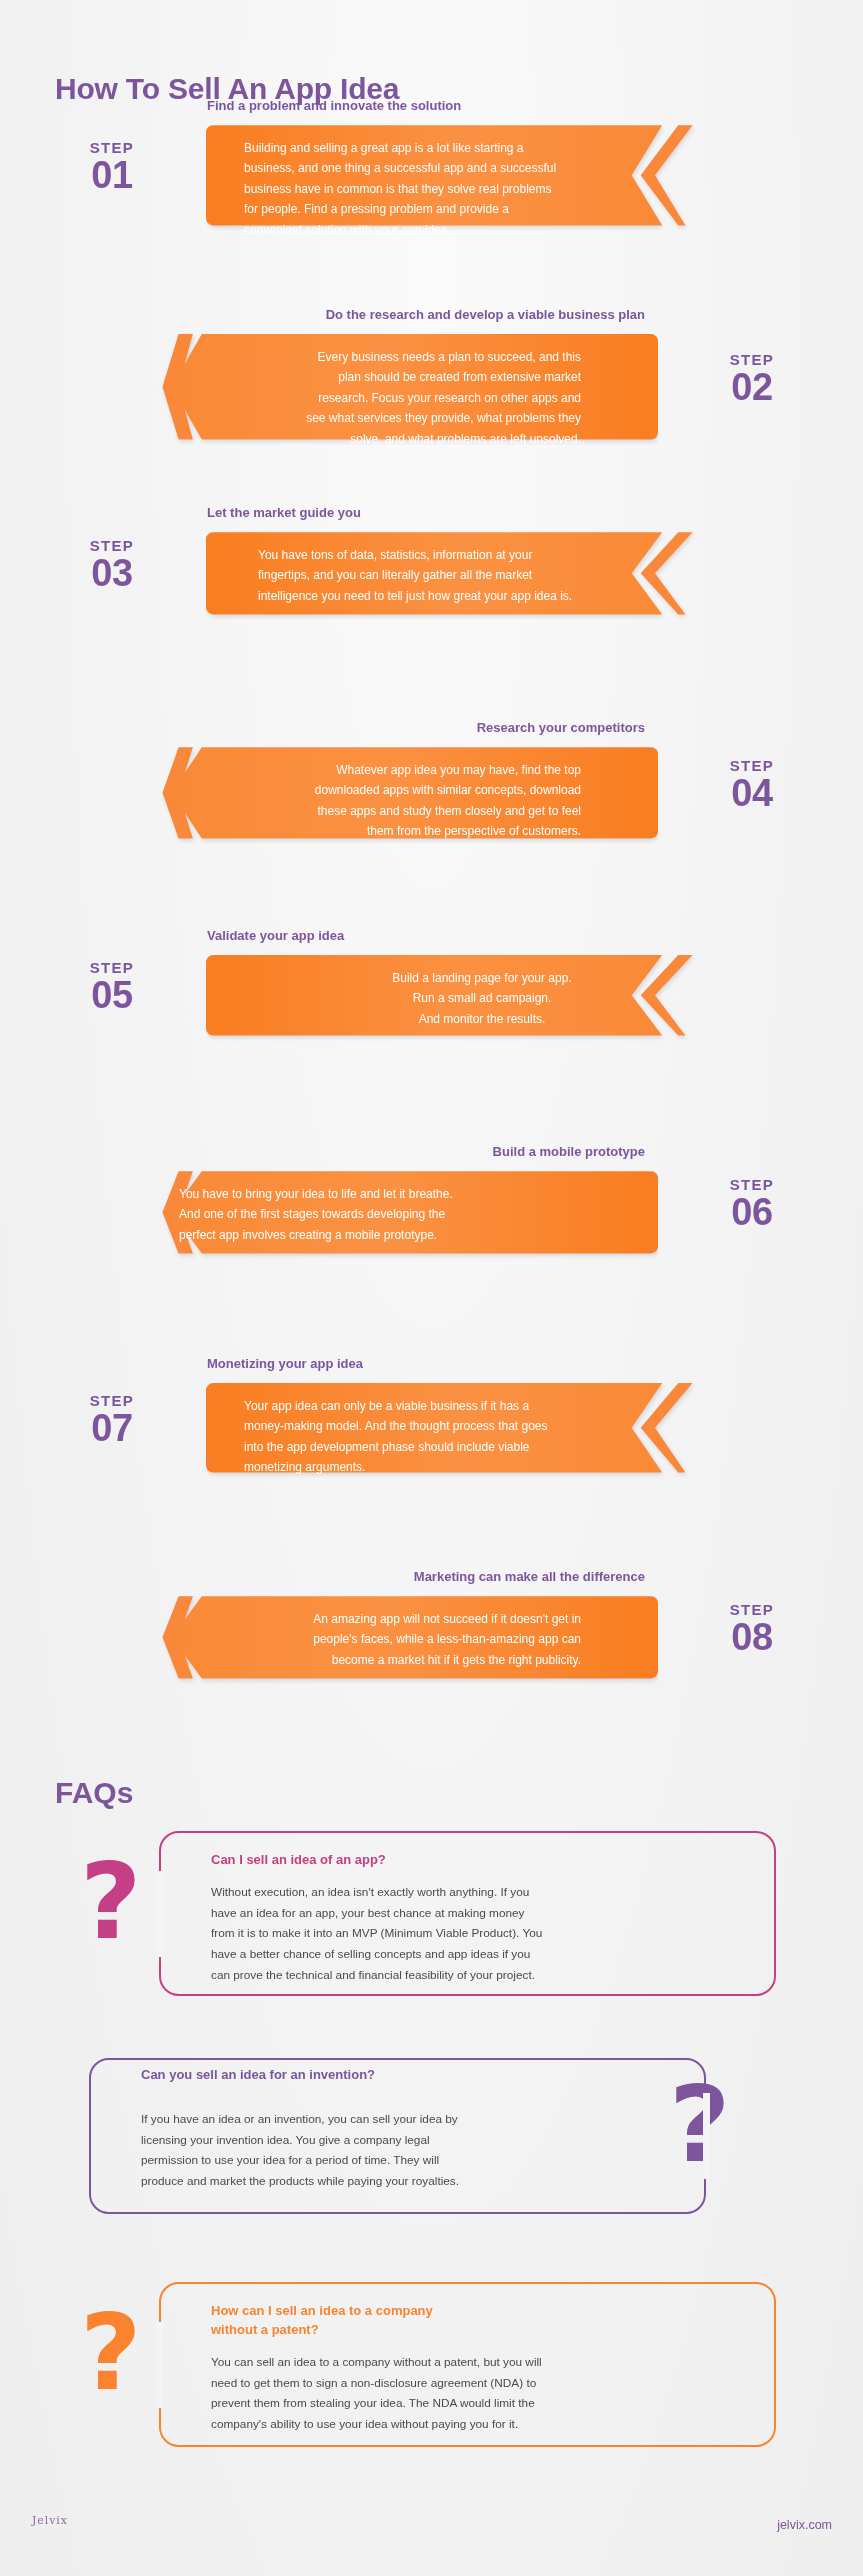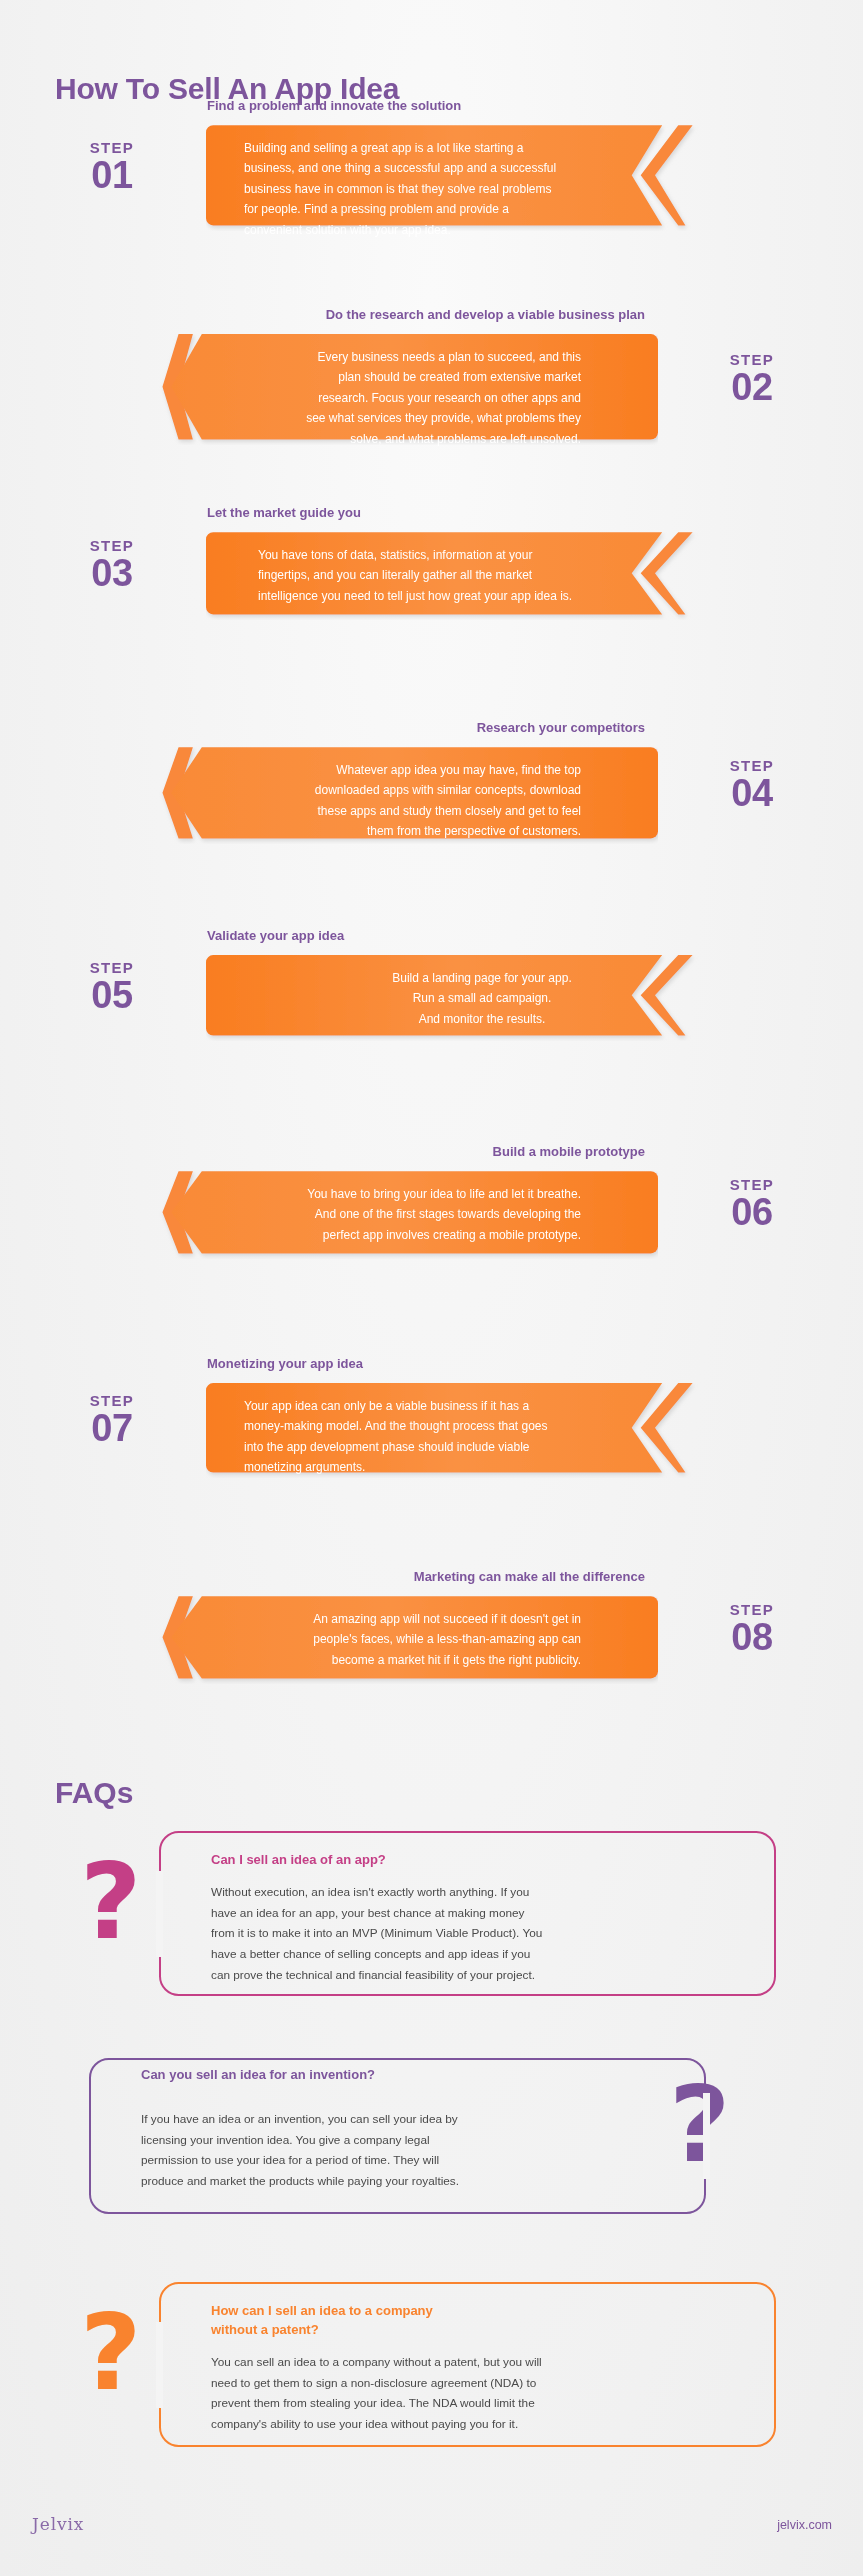--- a/index.html
+++ b/index.html
@@ -105,21 +105,21 @@
     font-family:"DejaVu Sans", sans-serif;
   }
   .qmark-mask {
     position:absolute;
     background:#f4f4f4;
   }
   
   .footer-left {
     position:absolute;
     left:32px; top:2514px;
-    font-size:17px;
+    font-size:11px;
     color:#8a6aa8;
     font-family:"DejaVu Serif", serif;
     letter-spacing:0.9px;
   }
   .footer-right {
     position:absolute;
     right:32px; top:2518px;
     font-size:12.5px;
     color:#7d559c;
     font-weight:normal;
@@ -290,21 +290,21 @@
           </linearGradient>
           <filter id="flt5" x="-30%" y="-20%" width="160%" height="160%">
             <feDropShadow dx="1.5" dy="2.5" stdDeviation="2.2" flood-color="#b0b0b0" flood-opacity="0.45"></feDropShadow>
           </filter>
         </defs>
         <g filter="url(#flt5)">
           <path d="M 8,0 h 16 L 8,46 L 24,92 h -16 L -10,46 Z" fill="#f9883a"></path>
           <path d="M 34,0 H 536 A 8,8 0 0 1 544,8 V 84 A 8,8 0 0 1 536,92 H 34 L 0,46 Z" fill="url(#grad5)"></path>
         </g>
       </svg>
-          <div class="banner-text" style="top: 12.5px; left: 38px; width: 402px; text-align: right;">You have to bring your idea to life and let it breathe.
+          <div class="banner-text" style="top: 12.5px; left: 38px; width: 402px; ">You have to bring your idea to life and let it breathe.
 And one of the first stages towards developing the
 perfect app involves creating a mobile prototype.</div>
         </div>
         <div class="step-num" style="top: 32px; left: 694px;">
           <span class="lbl">STEP</span>
           <span class="num">06</span>
         </div>
       </div>
       <div class="step-block" style="top: 1356px; height: 143px;">
         <div class="step-heading left" style="top: 0px;">Monetizing your app idea</div>

